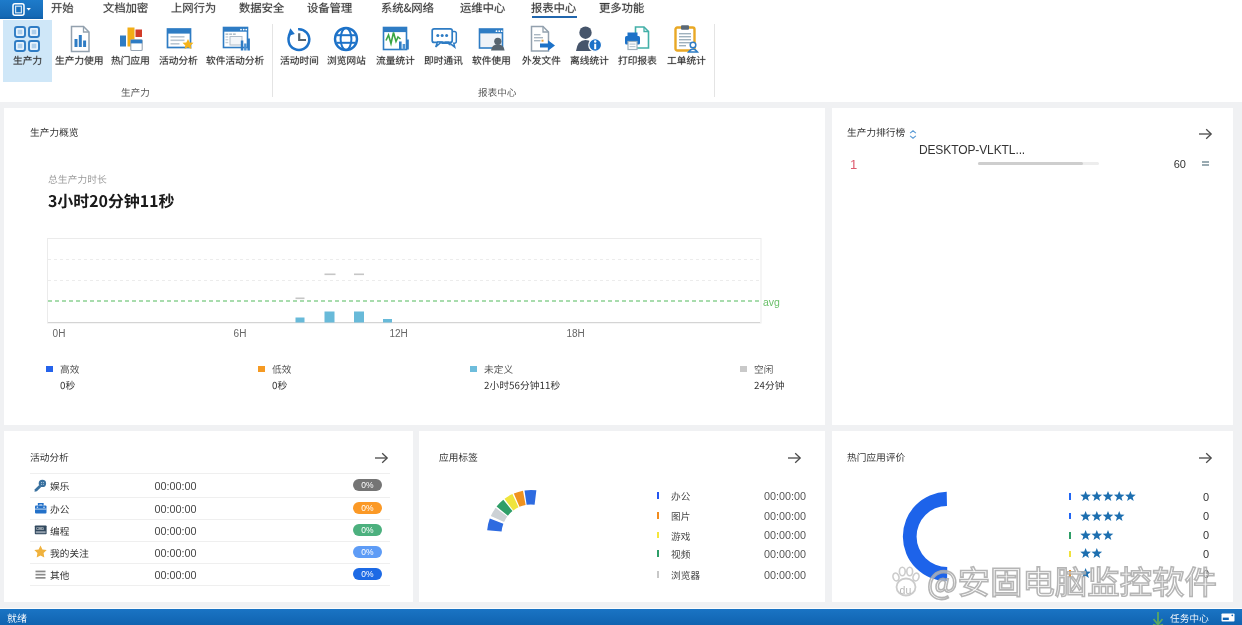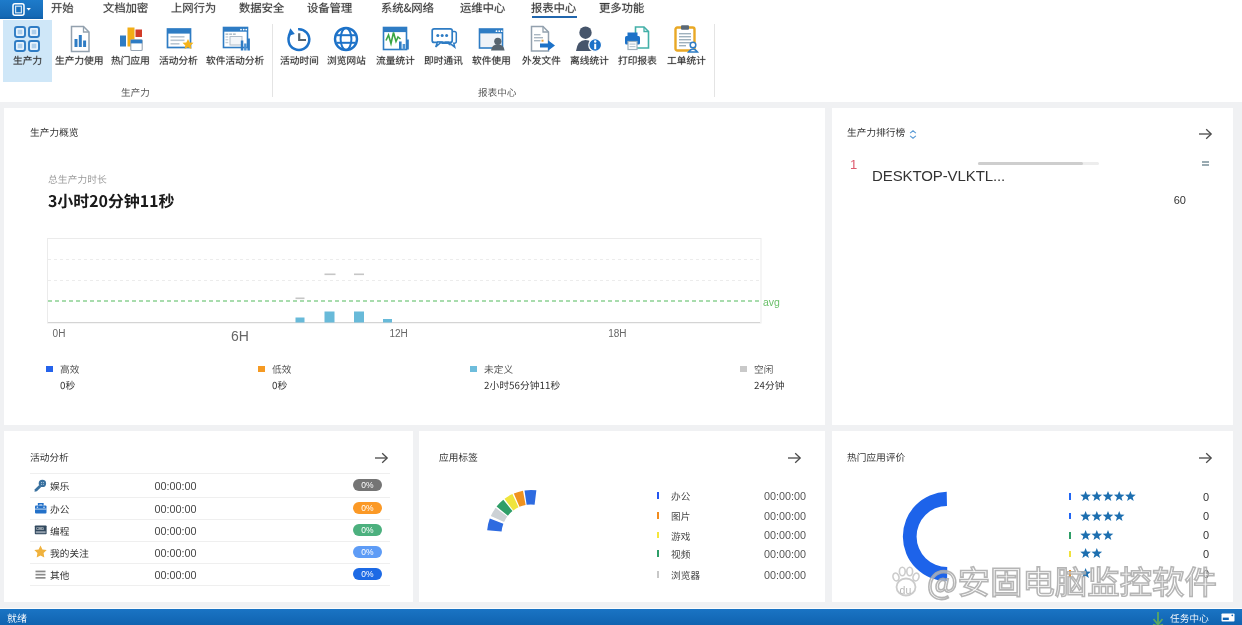--- a/index.html
+++ b/index.html
@@ -382,23 +382,23 @@
     <rect x="248.5" y="59.5" width="9" height="1.6" fill="#c6c6c6"></rect>
     <rect x="277.5" y="35.5" width="11" height="1.6" fill="#c6c6c6"></rect>
     <rect x="307" y="35.5" width="10" height="1.6" fill="#c6c6c6"></rect>
     <rect x="248.5" y="79.5" width="9" height="5" fill="#68bad9"></rect>
     <rect x="277.5" y="73.5" width="10" height="11" fill="#68bad9"></rect>
     <rect x="307" y="73.5" width="10" height="11" fill="#68bad9"></rect>
     <rect x="336" y="81" width="9" height="3.5" fill="#68bad9"></rect>
   </svg>
 <div style="position:absolute;left:763.0px;top:296.5px;width:200px;font-size:10.5px;color:#6abf69;text-align:left;line-height:1;white-space:nowrap;">avg</div>
 <div style="position:absolute;left:29.0px;top:328.6px;width:60px;font-size:10.0px;color:#666;text-align:center;line-height:1;white-space:nowrap;">0H</div>
-<div style="position:absolute;left:210.0px;top:328.6px;width:60px;font-size:14px;color:#666;text-align:center;line-height:1;white-space:nowrap;">6H</div>
+<div style="position:absolute;left:210.0px;top:328.6px;width:60px;font-size:10.0px;color:#666;text-align:center;line-height:1;white-space:nowrap;">6H</div>
 <div style="position:absolute;left:389.5px;top:328.6px;width:60px;font-size:10.0px;color:#666;text-align:left;line-height:1;white-space:nowrap;">12H</div>
-<div style="position:absolute;left:566.5px;top:328.6px;width:60px;font-size:10.0px;color:#666;text-align:right;line-height:1;white-space:nowrap;">18H</div>
+<div style="position:absolute;left:566.5px;top:328.6px;width:60px;font-size:10.0px;color:#666;text-align:left;line-height:1;white-space:nowrap;">18H</div>
 <div style="position:absolute;left:46px;top:365.6px;width:6.5px;height:6.5px;background:#2563eb"></div>
 <svg class="ct" style="position:absolute;left:60.0px;top:372.5px;overflow:visible;" width="2" height="2">
     <g transform="scale(0.009700)" fill="#555">
       <use href="#gr9ad8" x="0"></use>
       <use href="#gr6548" x="1000"></use>
     </g>
   </svg>
 <svg class="ct" style="position:absolute;left:60.0px;top:389.2px;overflow:visible;" width="2" height="2">
     <g transform="scale(0.009800)" fill="#333">
       <use href="#gr0030" x="0"></use>
@@ -467,24 +467,24 @@
   </svg>
 <svg style="position:absolute;left:909px;top:130px" width="8" height="9" viewBox="0 0 8 9">
     <path d="M1.1 3.2 L4 0.8 L6.9 3.2" fill="none" stroke="#5b9bd5" stroke-width="1.1"></path>
     <path d="M1.1 5.8 L4 8.2 L6.9 5.8" fill="none" stroke="#5b9bd5" stroke-width="1.1"></path>
   </svg>
 <svg style="position:absolute;left:1197.5px;top:126.5px" width="15" height="14" viewBox="0 0 15 14">
     <line x1="1" y1="7" x2="13" y2="7" stroke="#4a4a4a" stroke-width="1.3"></line>
     <polyline points="8.2,2.2 13.2,7 8.2,11.8" fill="none" stroke="#4a4a4a" stroke-width="1.3"></polyline>
   </svg>
 <div style="position:absolute;left:850.0px;top:157.5px;width:200px;font-size:13.0px;color:#dd5a6e;text-align:left;line-height:1;white-space:nowrap;">1</div>
-<div style="position:absolute;left:872.0px;top:168px;width:200px;font-size:15px;color:#333;text-align:left;line-height:1;white-space:nowrap;letter-spacing:-0.1px;">DESKTOP-VLKTL...</div>
+<div style="position:absolute;left:872.0px;top:144px;width:200px;font-size:12px;color:#333;text-align:center;line-height:1;white-space:nowrap;letter-spacing:-0.1px;">DESKTOP-VLKTL...</div>
 <div style="position:absolute;left:978px;top:161.7px;width:121px;height:3.6px;background:#ededed;border-radius:2px"></div>
 <div style="position:absolute;left:978px;top:161.7px;width:105px;height:3.6px;background:#cecece;border-radius:2px"></div>
-<div style="position:absolute;left:1146.0px;top:159.2px;width:40px;font-size:11.0px;color:#333;text-align:right;line-height:1;white-space:nowrap;margin-top:36px;">60</div>
+<div style="position:absolute;left:1146.0px;top:159.2px;width:40px;font-size:11.0px;color:#333;text-align:right;line-height:1;white-space:nowrap;">60</div>
 <div style="position:absolute;left:1202px;top:161.3px;width:7px;height:1.6px;background:#9aabb2"></div>
 <div style="position:absolute;left:1202px;top:164.1px;width:7px;height:1.6px;background:#9aabb2"></div>
 <svg class="ct" style="position:absolute;left:30.0px;top:461.2px;overflow:visible;" width="2" height="2">
     <g transform="scale(0.009700)" fill="#333">
       <use href="#gr6d3b" x="0"></use>
       <use href="#gr52a8" x="1000"></use>
       <use href="#gr5206" x="2000"></use>
       <use href="#gr6790" x="3000"></use>
     </g>
   </svg>

